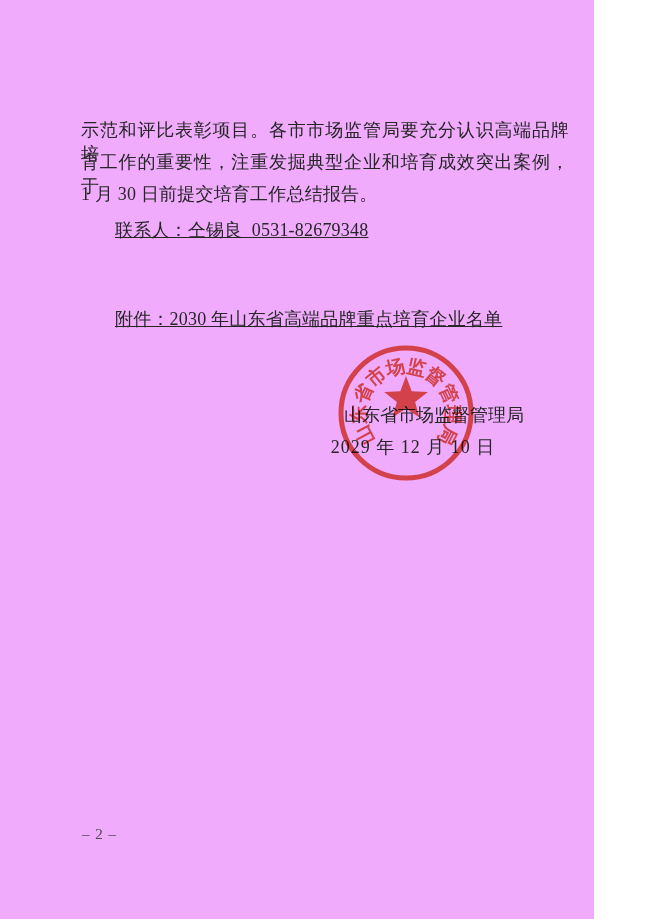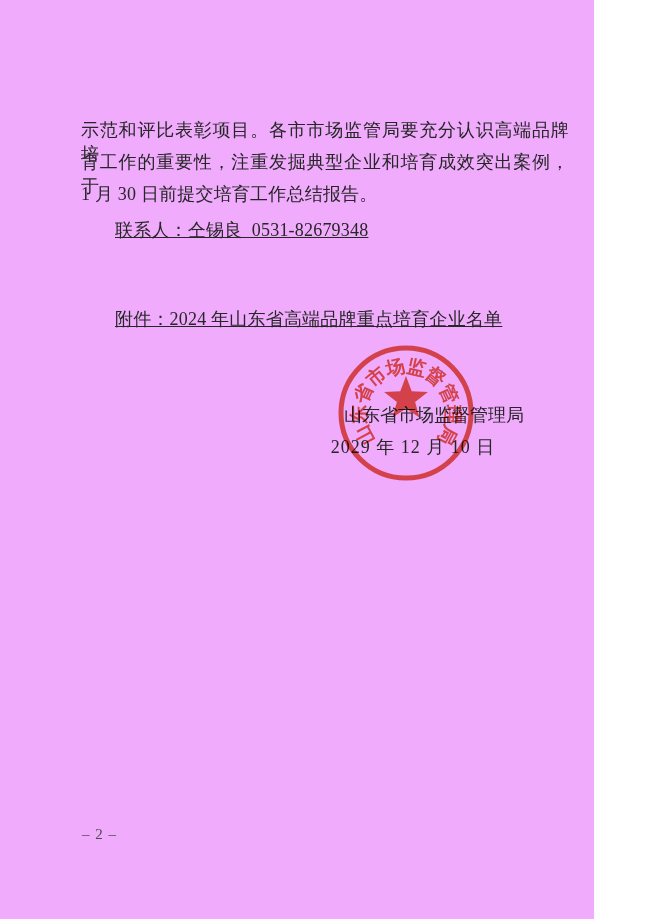--- a/index.html
+++ b/index.html
@@ -71,21 +71,21 @@
 <body>
 
 <div class="page">
 
   <div class="line just" style="top:118px;">示范和评比表彰项目。各市市场监管局要充分认识高端品牌培</div>
   <div class="line just" style="top:150px;">育工作的重要性，注重发掘典型企业和培育成效突出案例，于</div>
   <div class="line" style="left:81px; top:182px;">1 月 30 日前提交培育工作总结报告。</div>
 
   <div class="line indent" style="top:218px;">联系人：仝锡良  0531-82679348</div>
 
-  <div class="line indent" style="top:307px;">附件：2024 年山东省高端品牌重点培育企业名单</div>
+  <div class="line indent" style="top:307px;">附件：2030 年山东省高端品牌重点培育企业名单</div>
 
   <div class="sig" style="left:406px; top:403px;margin-left:28px;">山东省市场监督管理局</div>
   <div class="sig" style="left:413px; top:435px; letter-spacing:1px;">2029 年 12 月 10 日</div>
 
   <div class="seal-wrap">
     <svg width="150" height="150" viewBox="-75 -75 150 150">
       <circle cx="0" cy="0" r="65" fill="none" stroke-width="5" stroke="#dd4b33"></circle>
       <polygon transform="translate(0,-14)" points="0,-23 5.7,-7.8 21.9,-7.1 9.1,3 13.5,18.6 0,9.6 -13.5,18.6 -9.1,3 -21.9,-7.1 -5.7,-7.8" fill="#dd4b33"></polygon>
       <g id="seal-arc-group">
           <text x="0" y="0" transform="translate(-41.5,22.1) rotate(-118.0)" text-anchor="middle" dominant-baseline="central" font-size="19" fill="#dd4b33" class="seal-arc-char">山</text>

